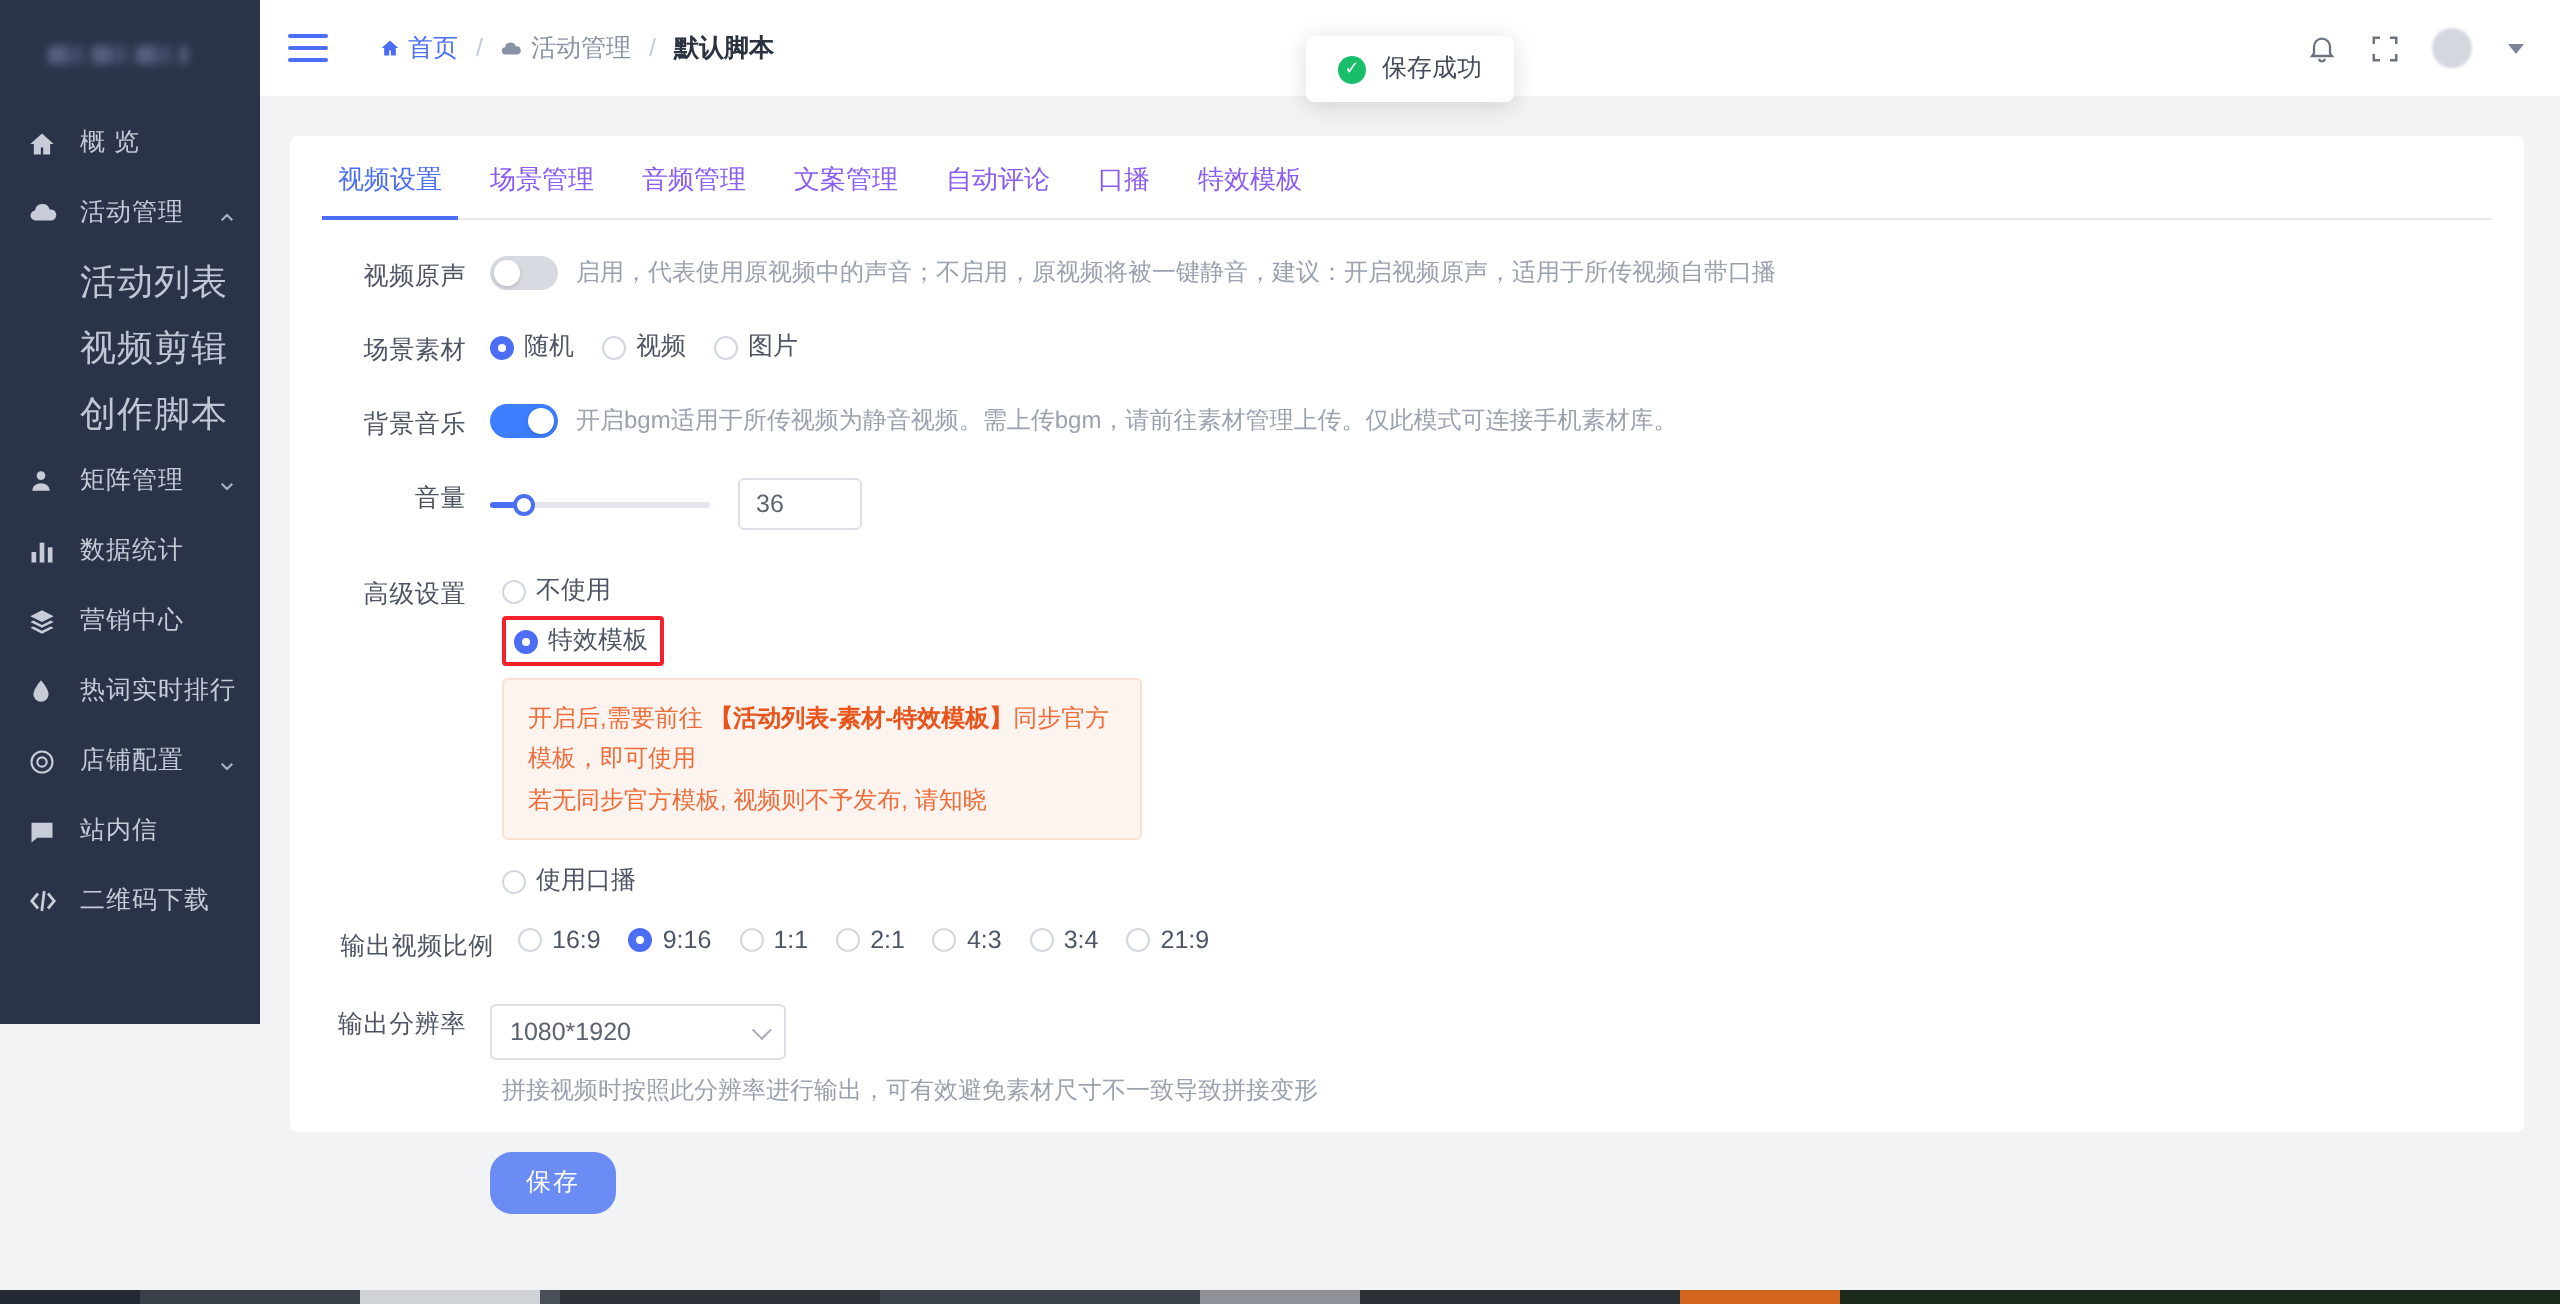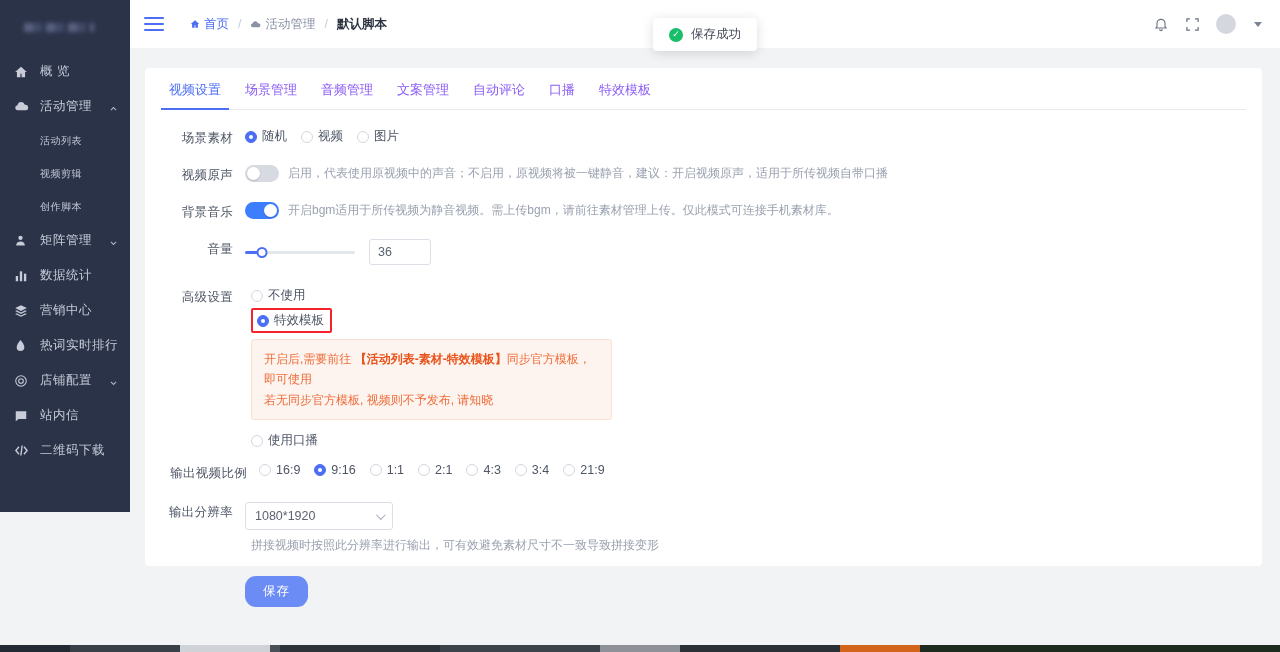--- a/index.html
+++ b/index.html
@@ -49,21 +49,21 @@
     width: 18px; height: 16px; display: inline-flex; align-items: center;
     justify-content: flex-start; margin-right: 8px; color: #c7ccd8;
   }
   .nav-item .ni-label { white-space: nowrap; letter-spacing: .5px; }
   .nav-item .ni-arrow {
     position: absolute; right: 12px; top: 50%; transform: translateY(-50%);
     width: 9px; height: 9px; color: #aab1c2;
   }
   .nav-sub {
     display: flex; align-items: center; height: 33px;
-    padding-left: 40px; color: #c0c6d4; font-size: 10px; cursor: pointer;
+    padding-left: 40px; color: #c0c6d4; font-size: 18px; cursor: pointer;
     letter-spacing: .5px;
   }
 
   
   .main { flex: 1; height: 645px; display: flex; flex-direction: column; background: #f2f3f5; }
 
   .topbar {
     height: 48px; background: #fff; display: flex; align-items: center;
     padding: 0 18px 0 14px; position: relative; flex: 0 0 48px;
   }
@@ -169,21 +169,21 @@
   .col-body { display: flex; flex-direction: column; }
   .highlight-box {
     border: 2px solid #f5222d; border-radius: 2px; padding: 2px 6px 2px 4px;
     display: inline-flex; align-items: center; width: fit-content; margin: 4px 0 6px 6px;
   }
   .highlight-box .radio { margin-right: 0; }
 
   .warn-box {
     background: #fdf3ef; border: 1px solid #fadfd3; border-radius: 3px;
     padding: 9px 12px; color: #ef6d3a; font-size: 12px; line-height: 1.7;
-    width: 361px; margin-left: 6px; margin-bottom: 10px;
+    width: 320px; margin-left: 6px; margin-bottom: 10px;
   }
   .warn-box b { color: #e8541c; font-weight: bold; }
 
   .sub-radio { margin-left: 6px; margin-top: 2px; }
 
   .select {
     width: 148px; height: 28px; border: 1px solid #dcdfe6; border-radius: 3px;
     display: flex; align-items: center; padding: 0 9px; font-size: 12.5px;
     color: #5b6270; cursor: pointer; background: #fff; position: relative;
   }
@@ -397,44 +397,44 @@
           <div class="tab"><span>音频管理</span></div>
           <div class="tab"><span>文案管理</span></div>
           <div class="tab"><span>自动评论</span></div>
           <div class="tab"><span>口播</span></div>
           <div class="tab"><span>特效模板</span></div>
         </div>
 
         <div class="form">
 
           <div class="row">
-            <div class="row-label">场景素材</div>
-            <div class="row-body">
-              <label class="radio checked">
-                <span class="dot"></span>
-                <span>随机</span>
-              </label>
-              <label class="radio">
-                <span class="dot"></span>
-                <span>视频</span>
-              </label>
-              <label class="radio">
-                <span class="dot"></span>
-                <span>图片</span>
-              </label>
-            </div>
-          </div>
-
-          <div class="row">
             <div class="row-label">视频原声</div>
             <div class="row-body">
               <div class="switch">
                 <span class="knob"></span>
               </div>
               <span class="hint-inline">启用，代表使用原视频中的声音；不启用，原视频将被一键静音，建议：开启视频原声，适用于所传视频自带口播</span>
+            </div>
+          </div>
+
+          <div class="row">
+            <div class="row-label">场景素材</div>
+            <div class="row-body">
+              <label class="radio checked">
+                <span class="dot"></span>
+                <span>随机</span>
+              </label>
+              <label class="radio">
+                <span class="dot"></span>
+                <span>视频</span>
+              </label>
+              <label class="radio">
+                <span class="dot"></span>
+                <span>图片</span>
+              </label>
             </div>
           </div>
 
           <div class="row">
             <div class="row-label">背景音乐</div>
             <div class="row-body">
               <div class="switch on">
                 <span class="knob"></span>
               </div>
               <span class="hint-inline">开启bgm适用于所传视频为静音视频。需上传bgm，请前往素材管理上传。仅此模式可连接手机素材库。</span>

